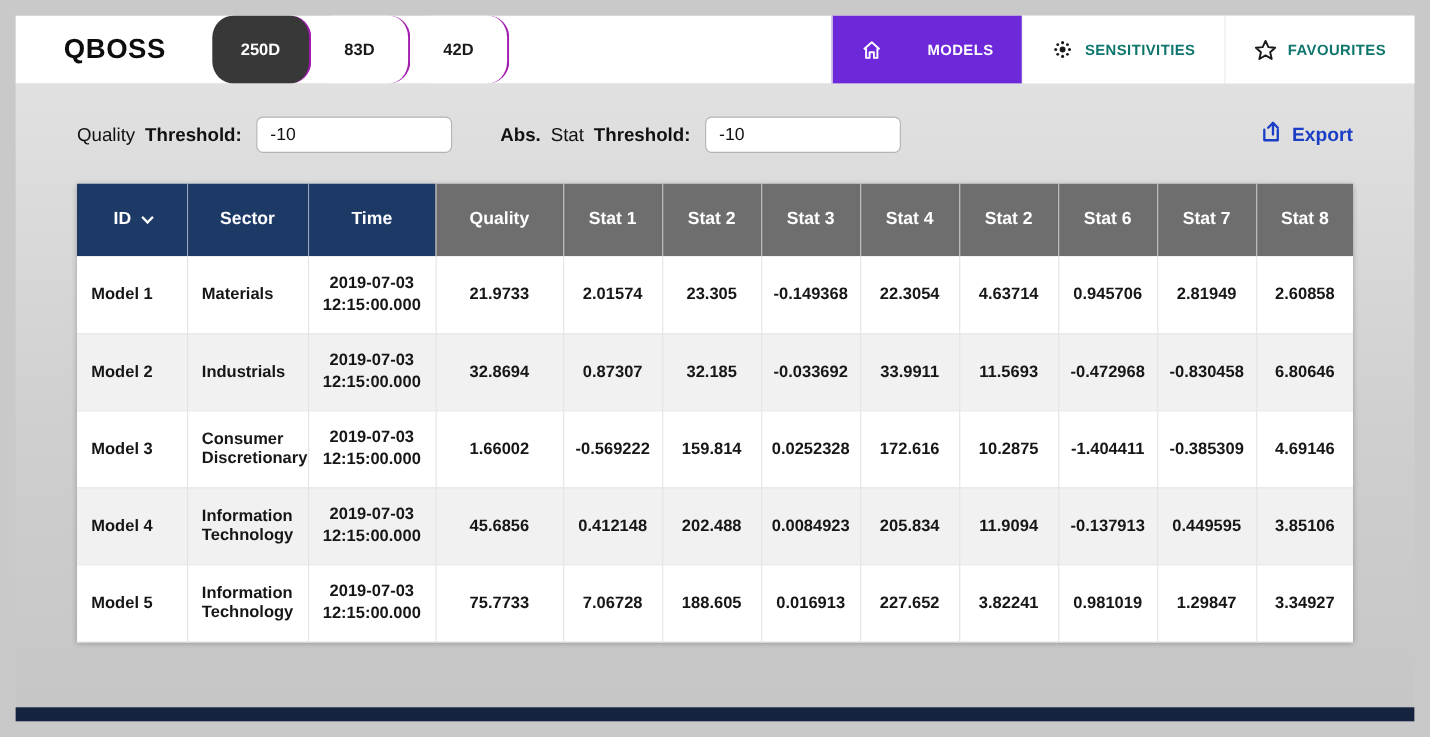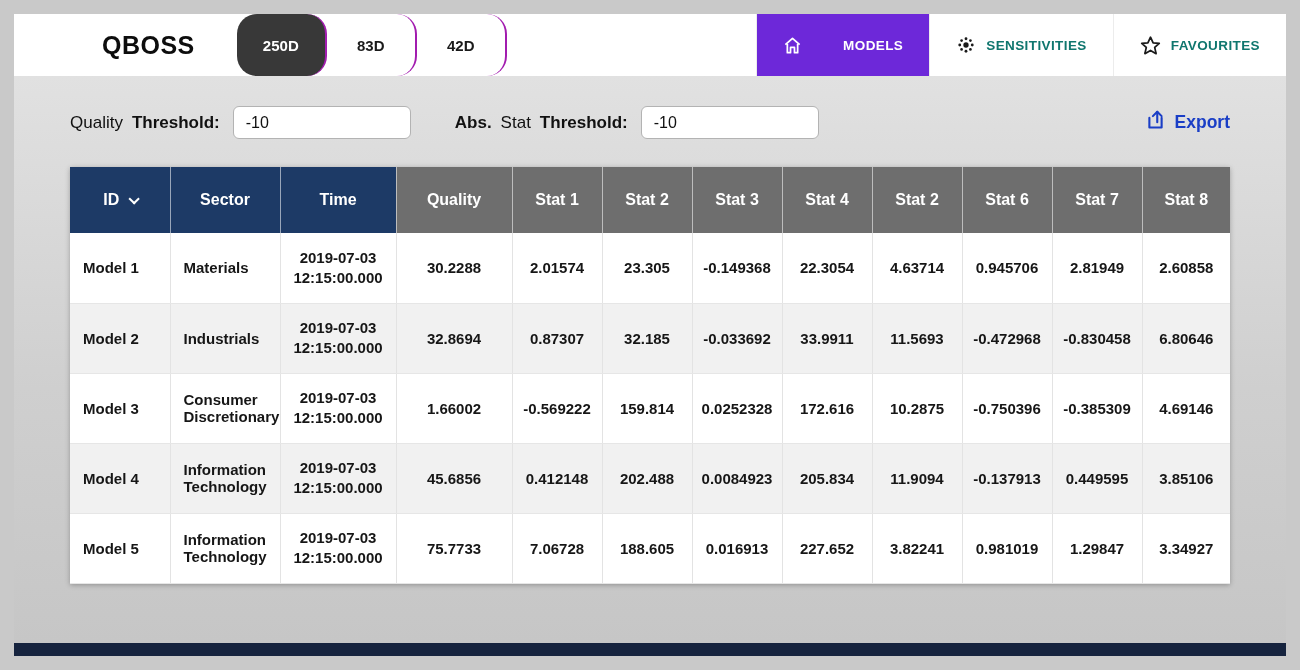--- a/index.html
+++ b/index.html
@@ -16,21 +16,21 @@
     display: flex; flex-direction: column;
     overflow: hidden;
   }
   
   .topbar {
     height: 62px; background: #ffffff;
     display: flex; align-items: stretch; flex-shrink: 0;
   }
   .logo {
     display: flex; align-items: center;
-    padding: 0 42px 0 88px;
+    padding: 0 42px 0 44px;
     font-size: 25px; font-weight: bold; letter-spacing: 0.5px; color: #0d0d0d;
   }
   .tabs { display: flex; }
   .tab {
     width: 90px; display: flex; align-items: center; justify-content: center;
     font-weight: bold; font-size: 15px; color: #1a1a1a;
     border-right: 2px solid #a21caf; cursor: pointer; background: #fff; border-radius: 20px;
   }
   .tab.active { background: #383838; color: #ffffff; }
   .topbar-spacer { flex: 1; }
@@ -207,21 +207,21 @@
               <th class="gray"><span>Stat 7</span></th>
               <th class="gray"><span>Stat 8</span></th>
             </tr>
           </thead>
         <tbody>
             <tr>
               <td class="cell-id">Model 1</td>
               <td class="cell-sector">Materials</td>
               <td class="cell-time">2019-07-03
 12:15:00.000</td>
-              <td class="cell-value">30.2288</td>
+              <td class="cell-value">21.9733</td>
               <td class="cell-value">2.01574</td>
               <td class="cell-value">23.305</td>
               <td class="cell-value">-0.149368</td>
               <td class="cell-value">22.3054</td>
               <td class="cell-value">4.63714</td>
               <td class="cell-value">0.945706</td>
               <td class="cell-value">2.81949</td>
               <td class="cell-value">2.60858</td>
             </tr>
             <tr class="alt">
@@ -243,21 +243,21 @@
               <td class="cell-id">Model 3</td>
               <td class="cell-sector">Consumer Discretionary</td>
               <td class="cell-time">2019-07-03
 12:15:00.000</td>
               <td class="cell-value">1.66002</td>
               <td class="cell-value">-0.569222</td>
               <td class="cell-value">159.814</td>
               <td class="cell-value">0.0252328</td>
               <td class="cell-value">172.616</td>
               <td class="cell-value">10.2875</td>
-              <td class="cell-value">-0.750396</td>
+              <td class="cell-value">-1.404411</td>
               <td class="cell-value">-0.385309</td>
               <td class="cell-value">4.69146</td>
             </tr>
             <tr class="alt">
               <td class="cell-id">Model 4</td>
               <td class="cell-sector">Information Technology</td>
               <td class="cell-time">2019-07-03
 12:15:00.000</td>
               <td class="cell-value">45.6856</td>
               <td class="cell-value">0.412148</td>

